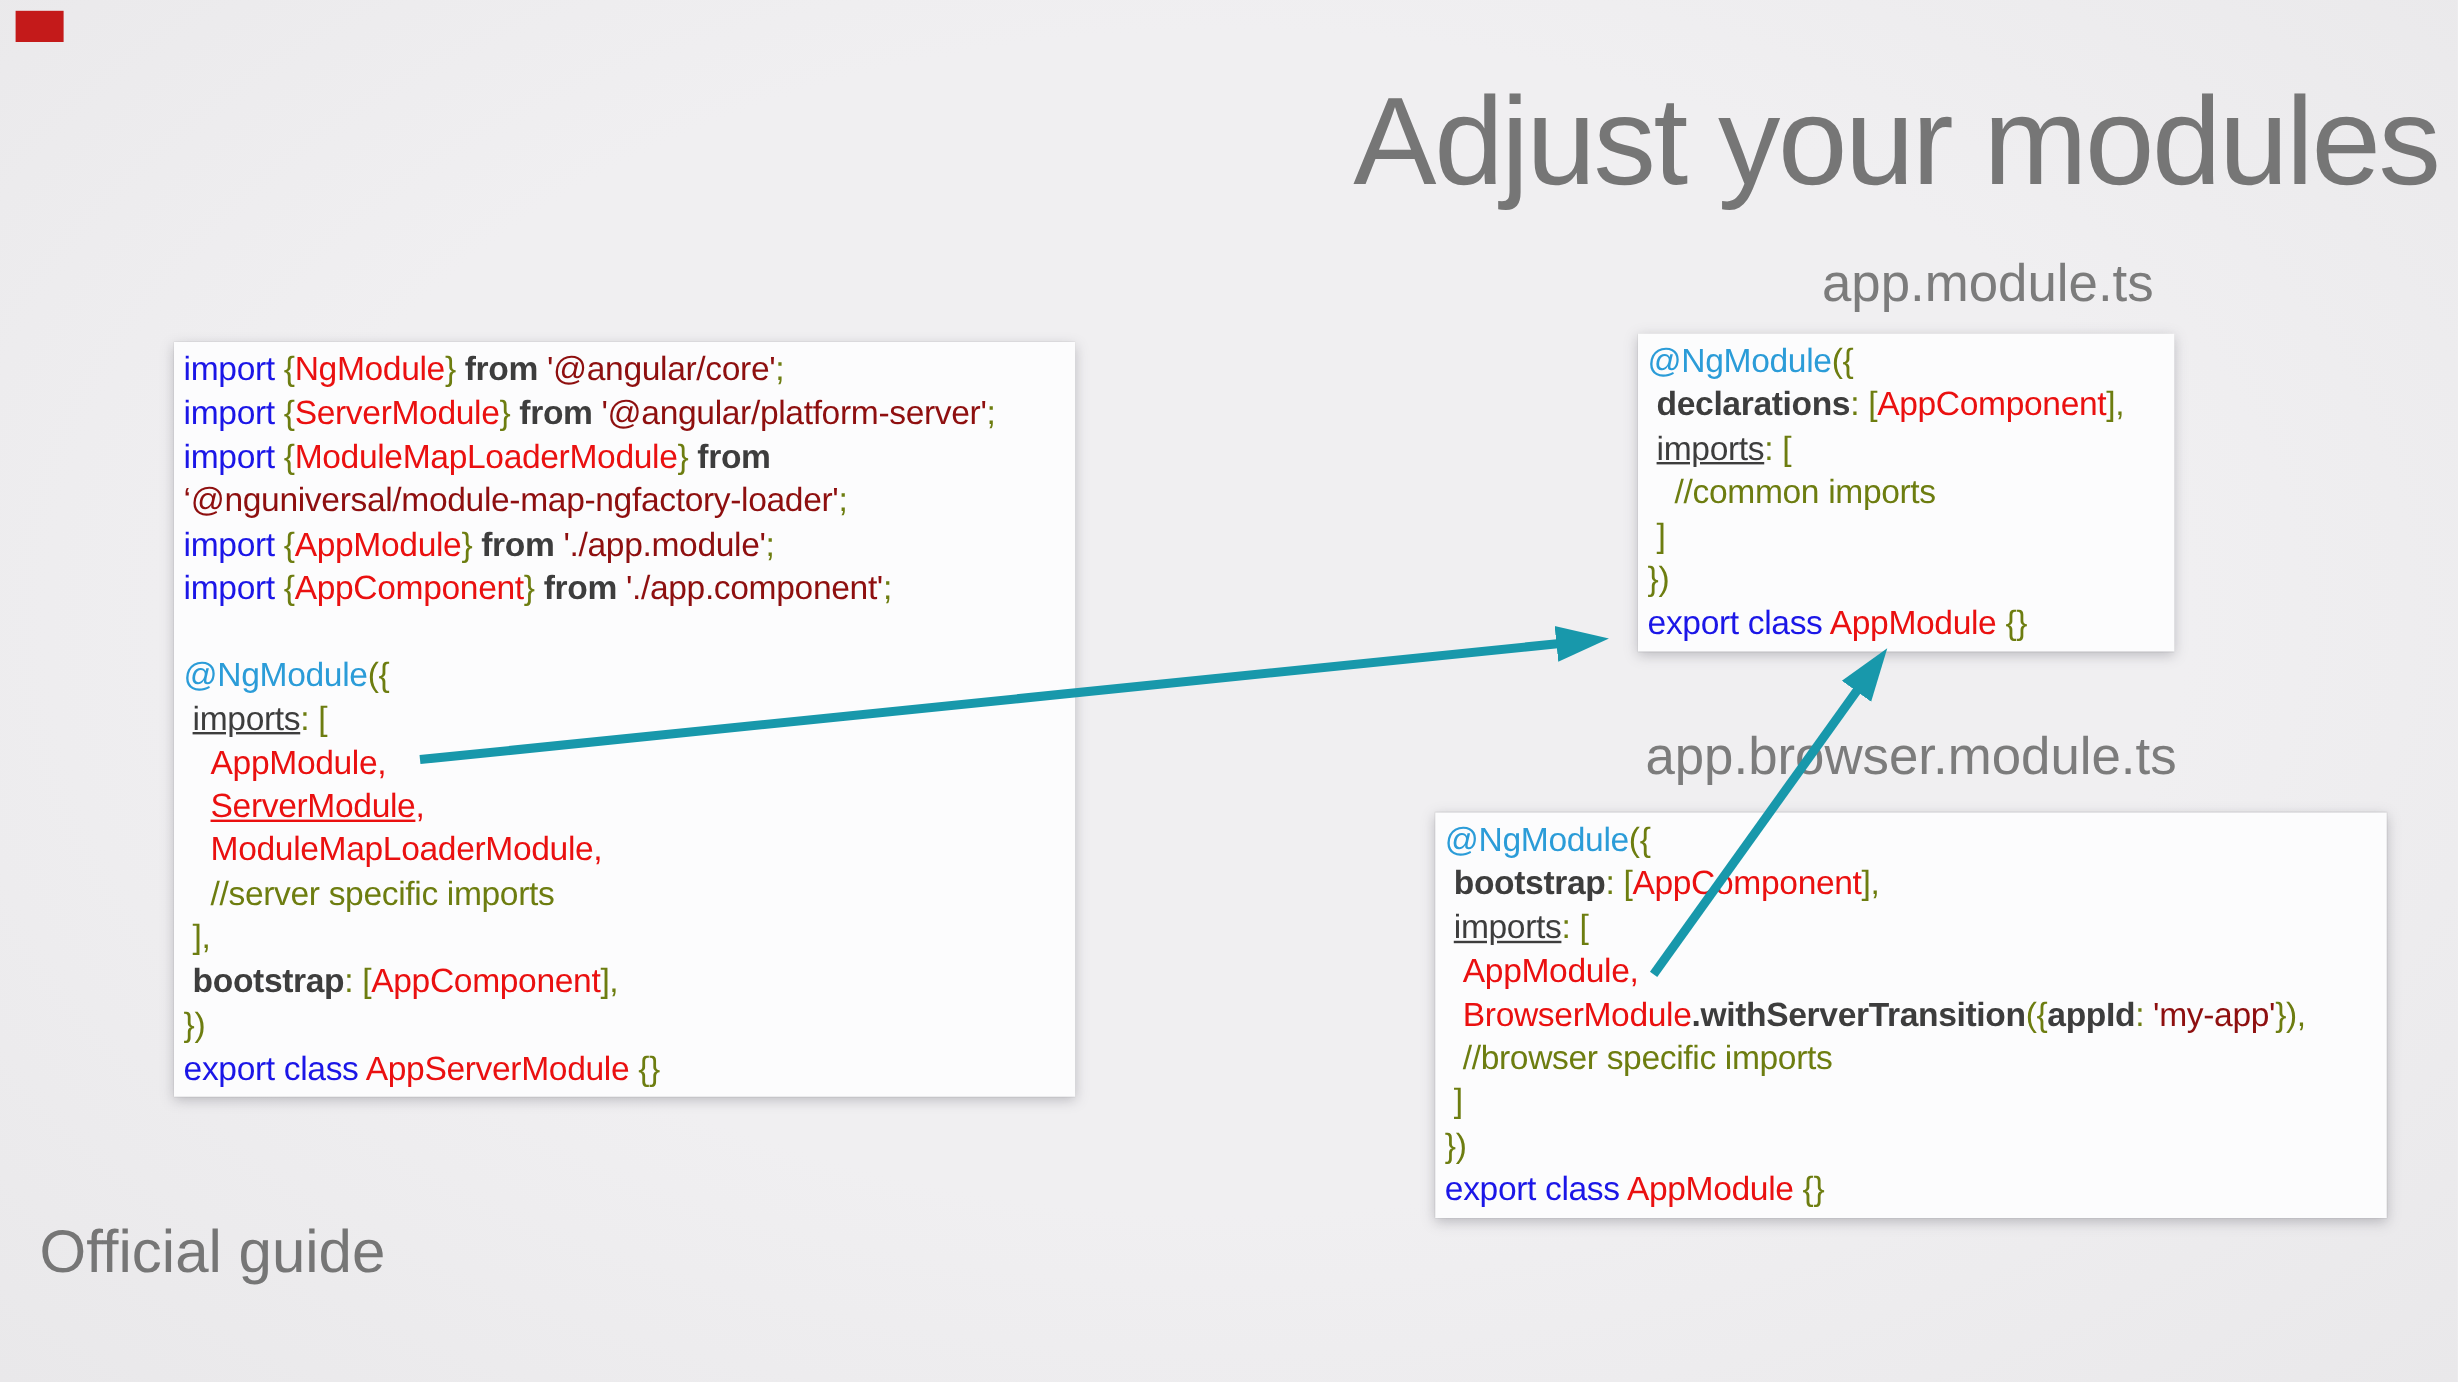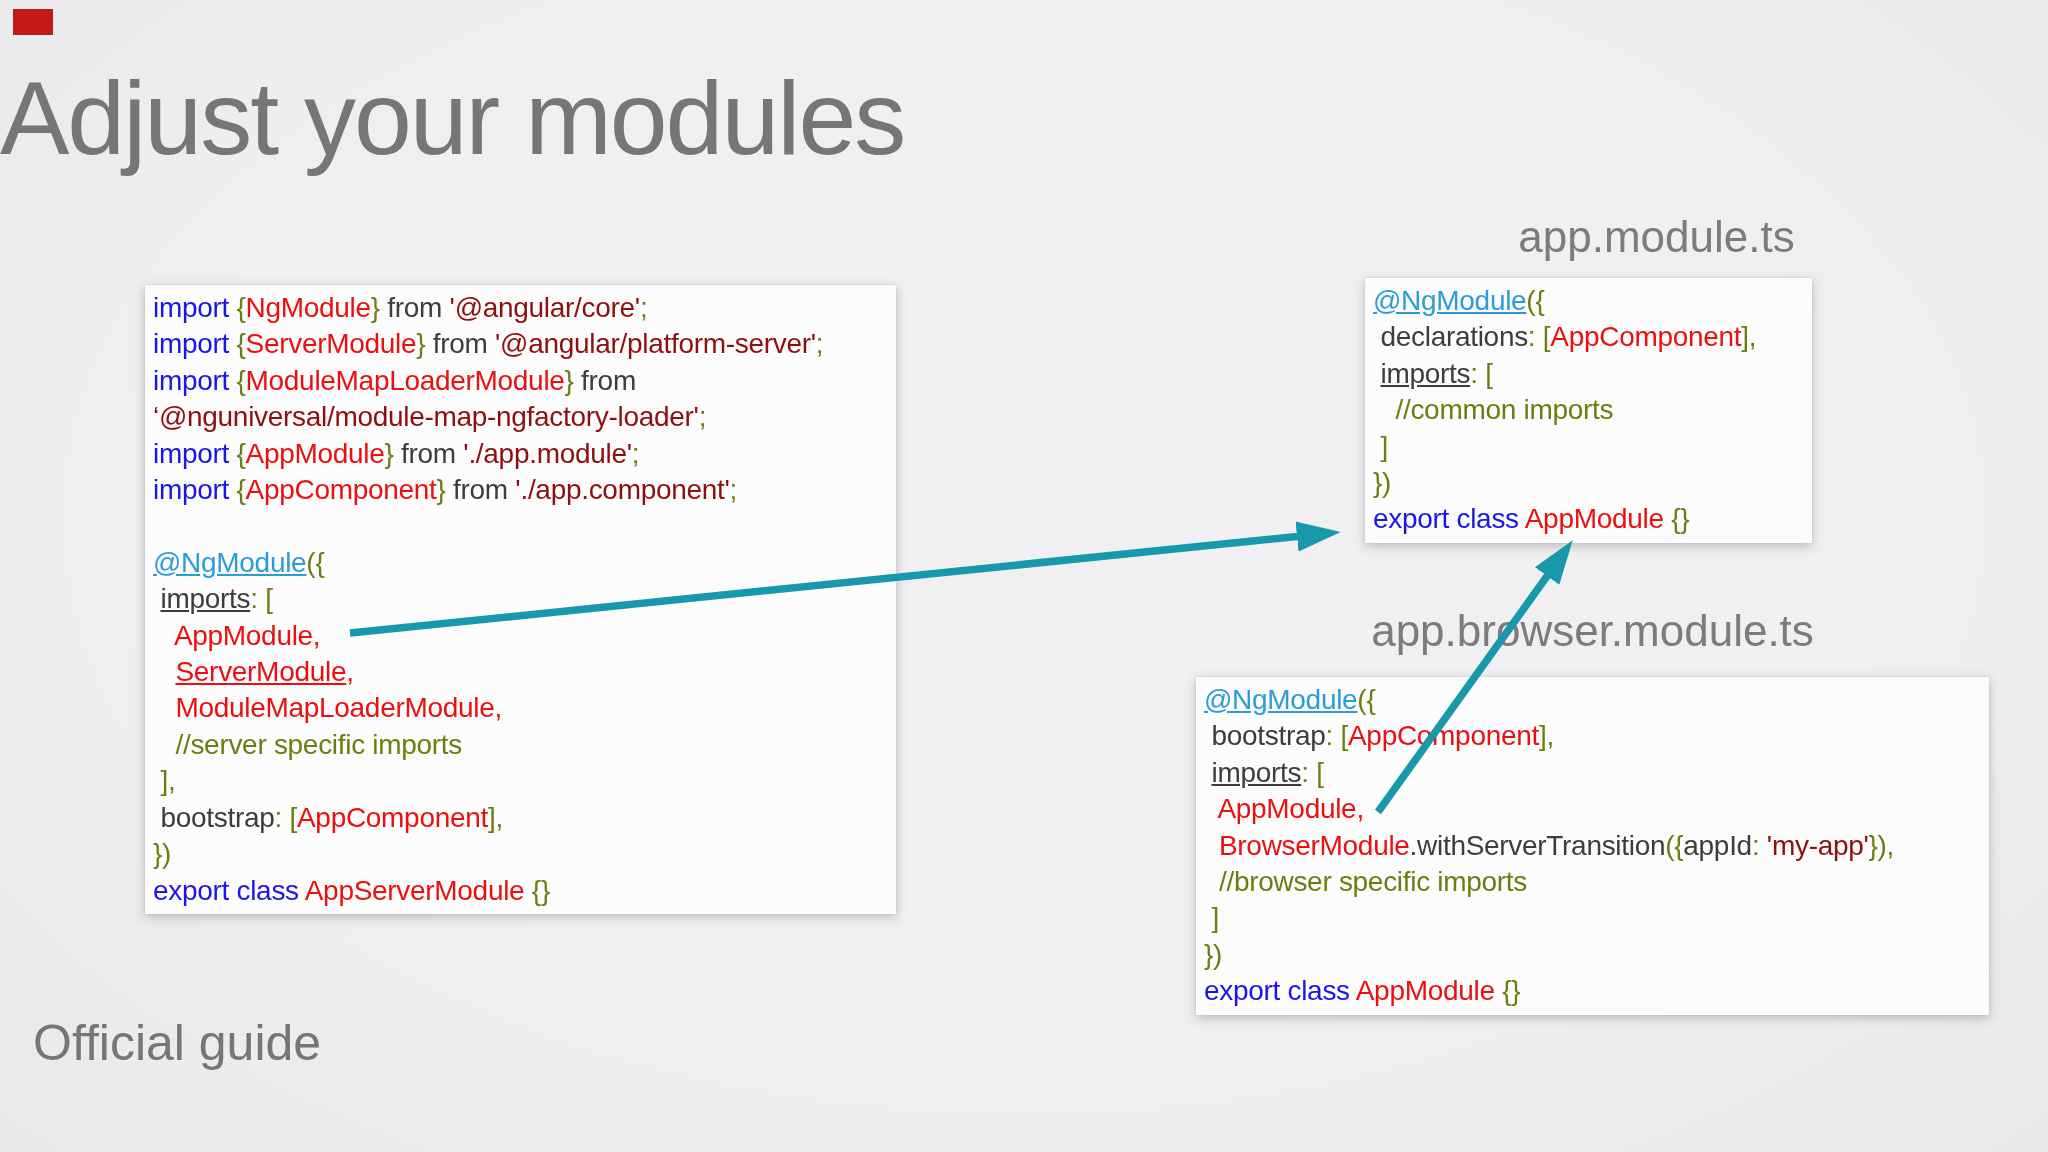--- a/index.html
+++ b/index.html
@@ -9,21 +9,21 @@
     overflow:hidden;
     background:radial-gradient(ellipse at 50% 45%, #f0eff1 55%, #e9e8ea 100%);
     font-family:"Liberation Sans", sans-serif;
   }
   .rec{
     position:absolute;left:13px;top:9px;width:40px;height:26px;
     background:var(--c-rec,#c41a1a);
   }
   .title{
     position:absolute;left:0;right:16px;top:56px;margin:0;
-    text-align:left;
+    text-align:right;
     font-size:104px;font-weight:400;letter-spacing:-2px;
     color:var(--c-title,#767676);
     line-height:1.2;
   }
   .panel-heading{
     position:absolute;text-align:center;
     font-size:44px;color:var(--c-heading,#7c7c7c);
     white-space:nowrap;
   }
   .h1{left:145px;width:751px;top:212px;}
@@ -42,23 +42,23 @@
   .p1{left:145px;top:285px;width:735px;}
   .p2{left:1365px;top:278px;width:431px;}
   .p3{left:1196px;top:677px;width:777px;}
   .code-line{white-space:pre;}
   .tok-kw{color:var(--c-keyword,#1b16e7);text-align:right;}
   .tok-id{color:var(--c-identifier,#ea1010);}
   .tok-idu{color:var(--c-identifier,#ea1010);text-decoration:underline;}
   .tok-str{color:var(--c-string,#8e0f0f);}
   .tok-pun{color:var(--c-punctuation,#6d7d10);}
   .tok-cmt{color:var(--c-comment,#6d7d10);}
-  .tok-txt{color:var(--c-plain,#3d3d3d);}
+  .tok-txt{color:var(--c-plain,#3d3d3d);font-weight:bold;}
   .tok-txtu{color:var(--c-plain,#3d3d3d);text-decoration:underline;}
-  .tok-lnk{color:var(--c-link,#2b9cd8);text-decoration:underline;}
+  .tok-lnk{color:var(--c-link,#2b9cd8);}
   .arrows{
     position:absolute;left:0;top:0;width:2048px;height:1152px;
     pointer-events:none;z-index:5;
   }
   .footer{
     position:absolute;left:33px;top:1014px;
     font-size:50px;color:var(--c-title,#747474);
     cursor:pointer;
   }
 </style>

